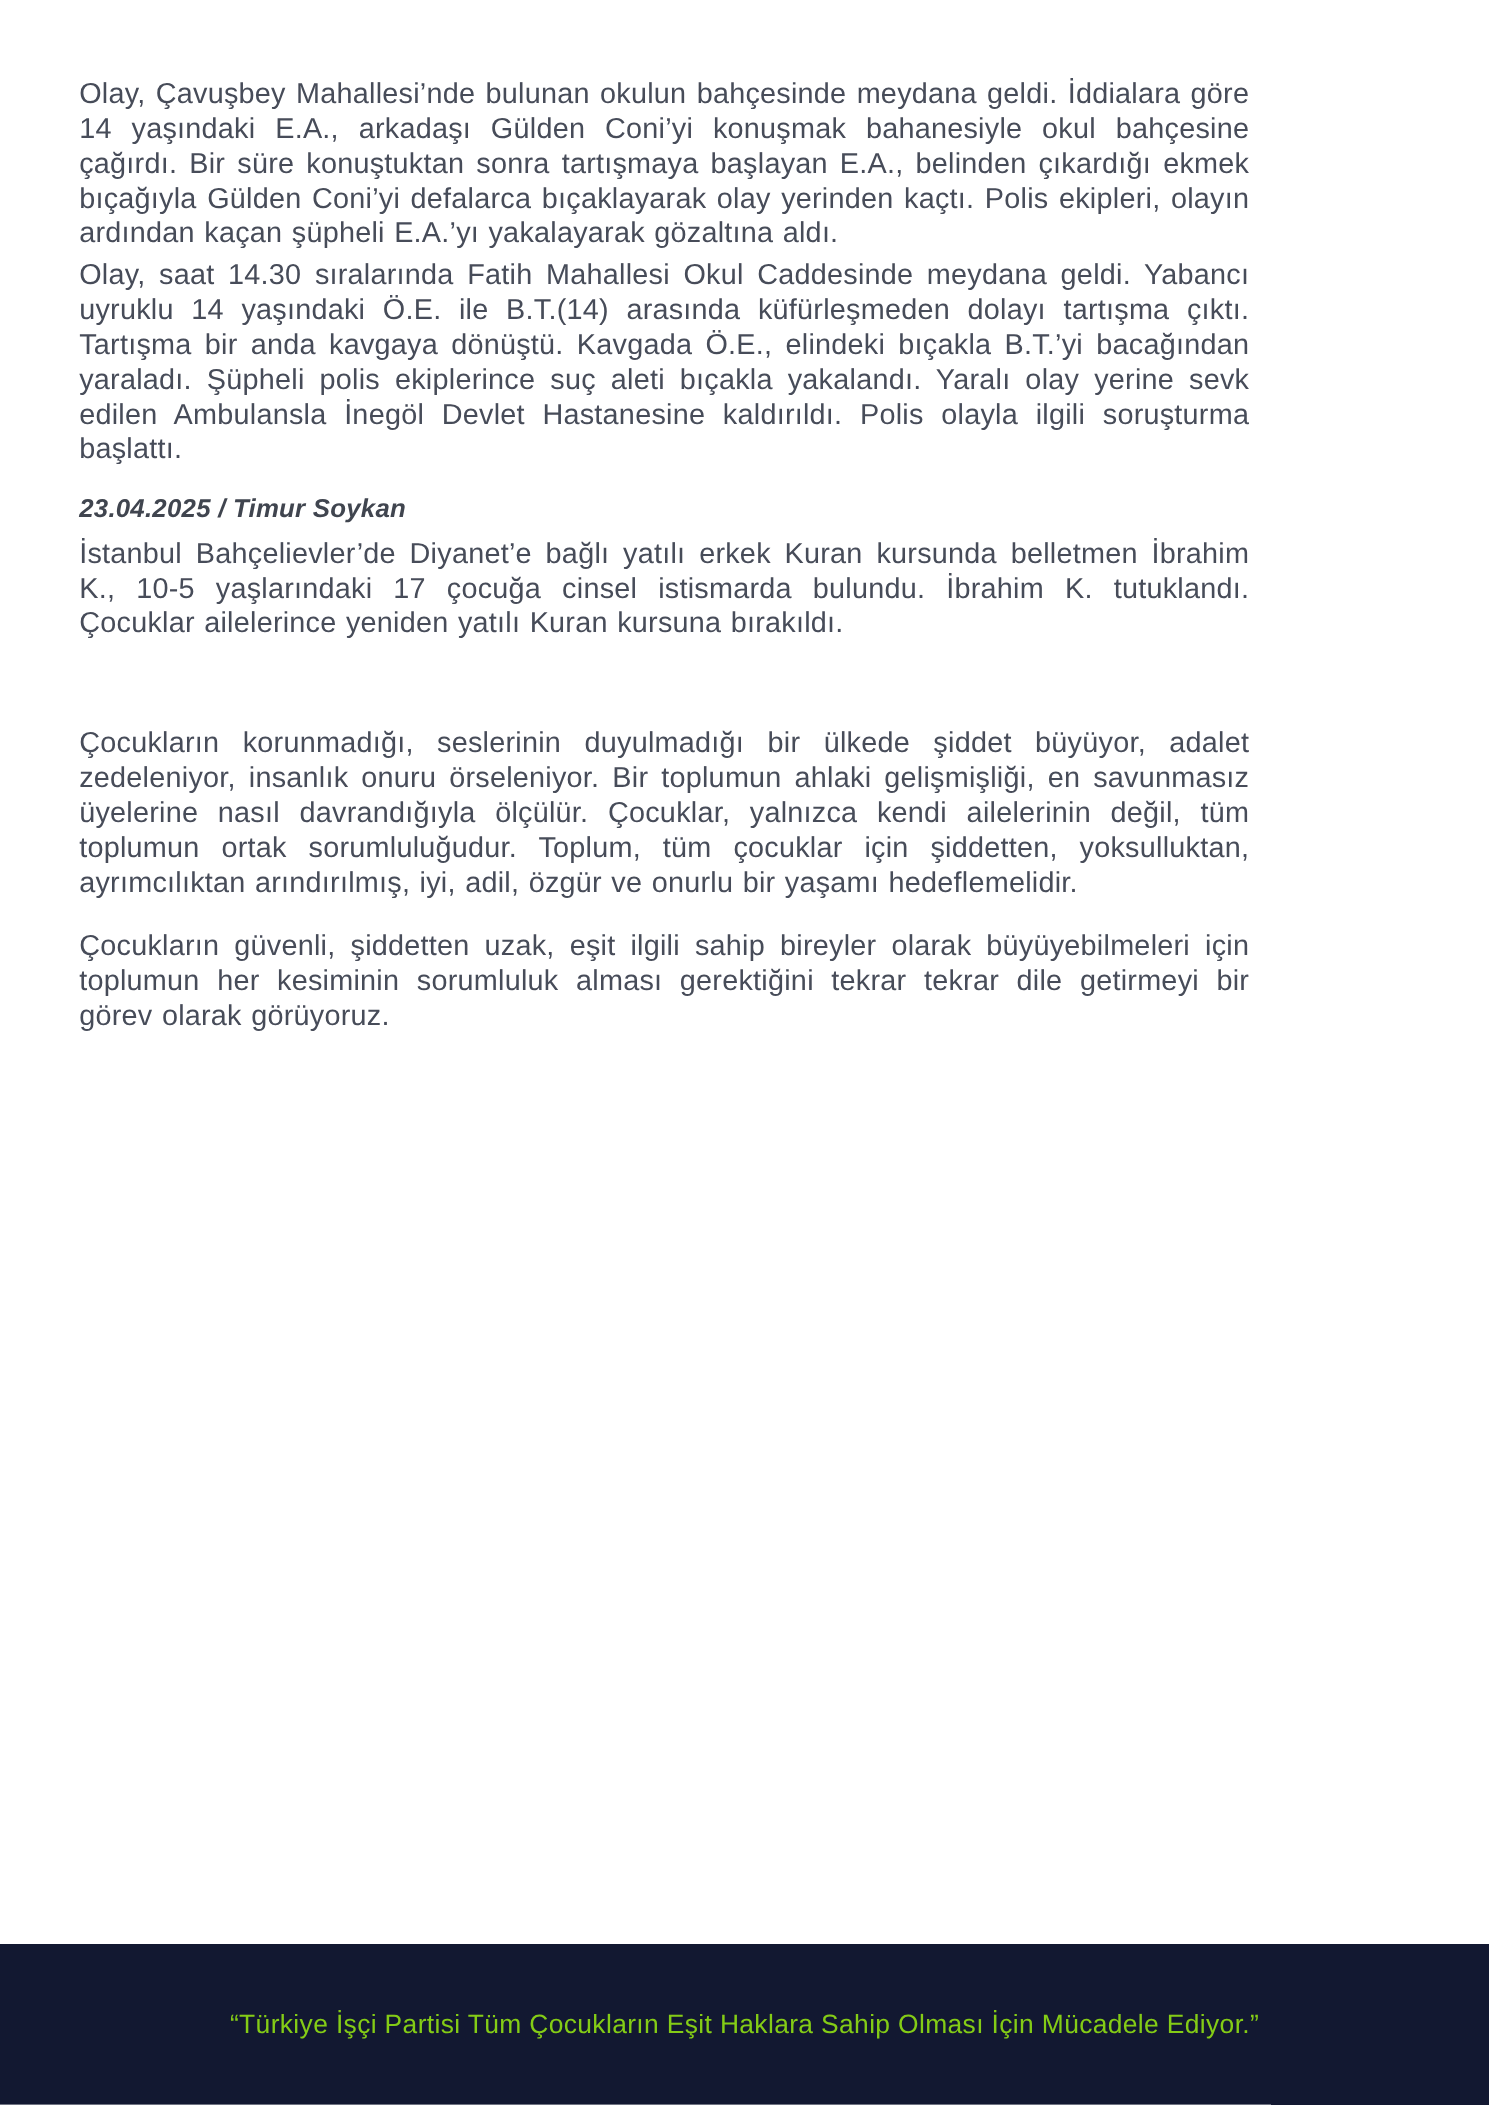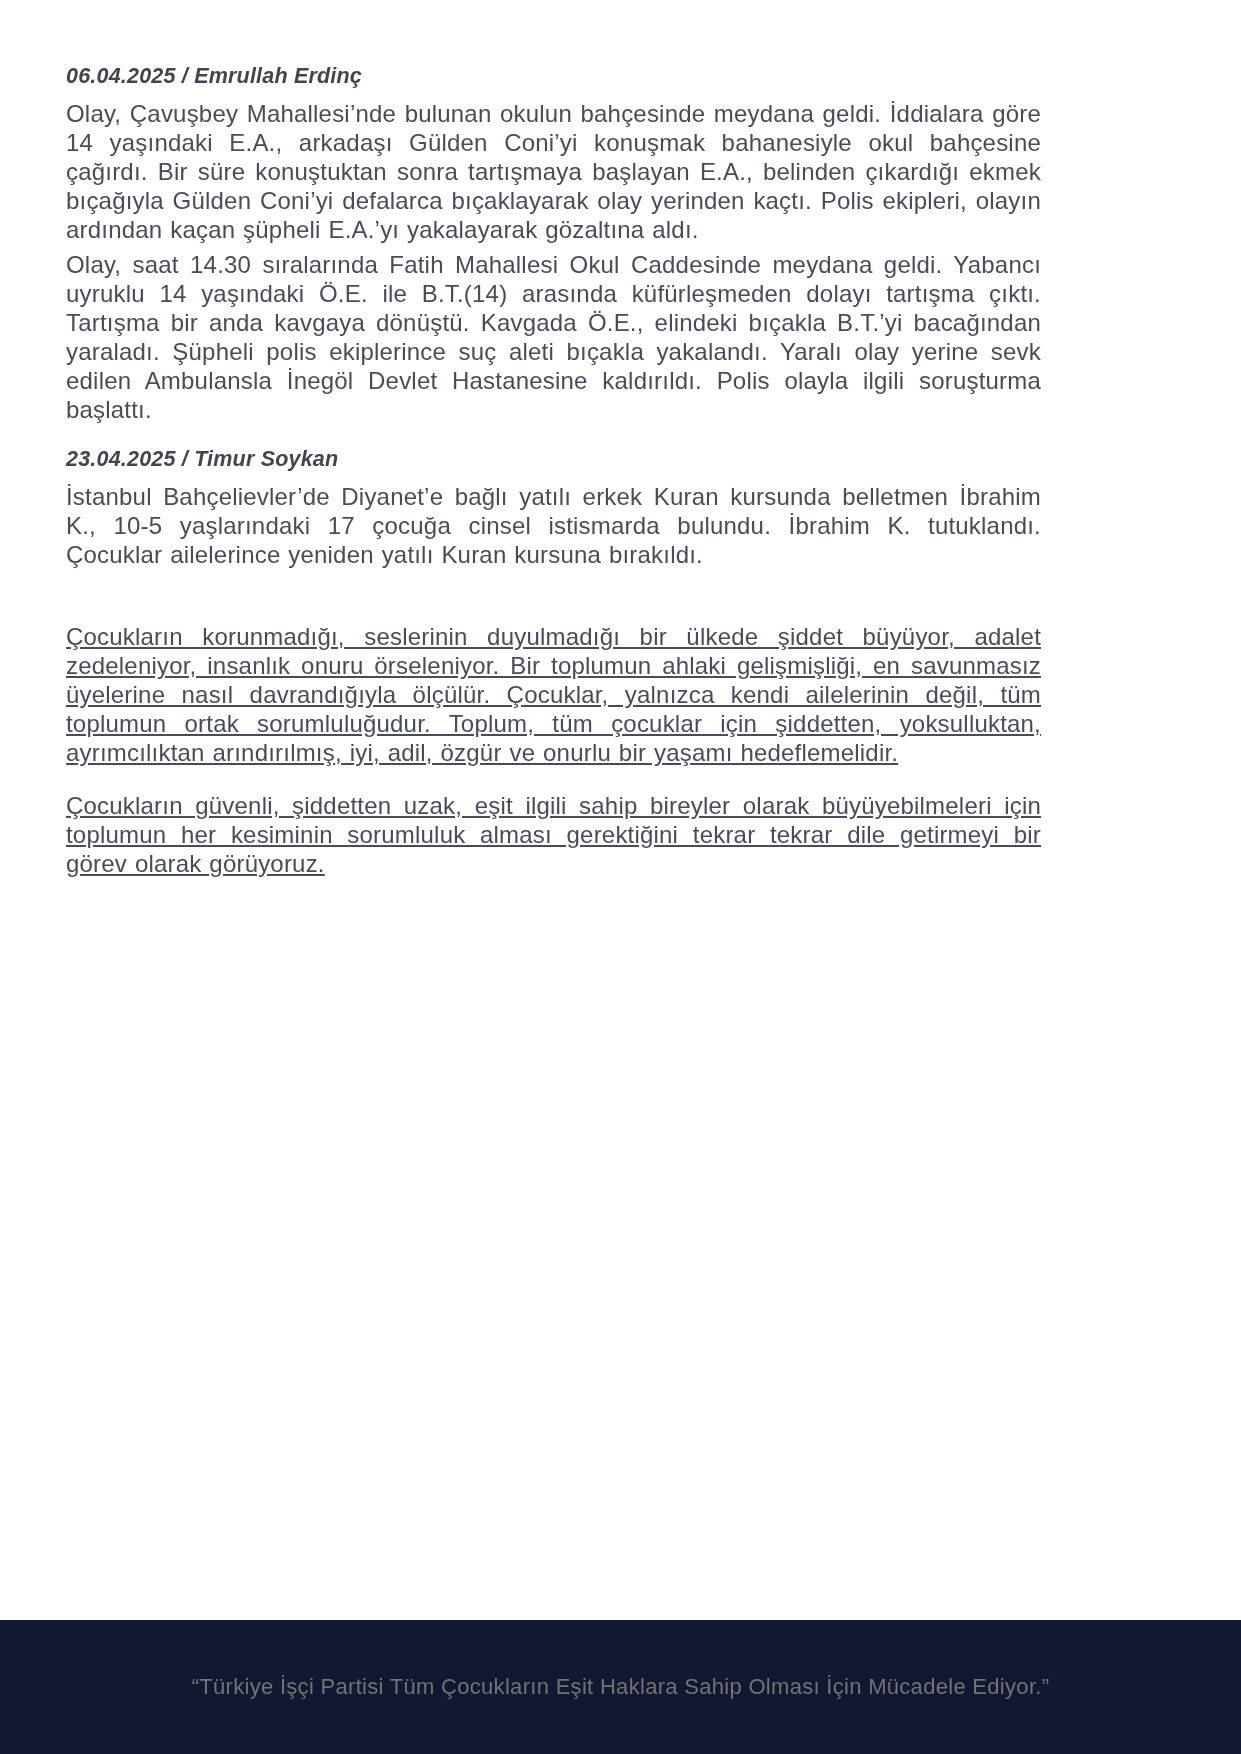--- a/index.html
+++ b/index.html
@@ -31,54 +31,52 @@
   }
   .section-body, .closing-paragraph {
     font-size: 24px;
     line-height: 29px;
     text-align: justify;
     margin: 0 0 6px 0;
     letter-spacing: 0.2px;
     word-spacing: 1px;
   }
   .closing-block {
-    margin-top: 53px;
-    text-decoration: underline;
+    margin-top: 71px;
   }
   .closing-paragraph + .closing-paragraph {
     margin-top: 24px;
   }
   .footer-banner {
     position: absolute;
     left: 0;
     bottom: 0;
     width: 100%;
     height: 134px;
     background: #121831;
     display: flex;
     align-items: center;
     justify-content: center;
   }
   .footer-quote {
-    color: #737373;
+    color: #84cc16;
     font-size: 22px;
     letter-spacing: 0.3px;
     margin: 0;
     text-align: center;
   }
 </style>
 </head>
 <body>
 
 <div class="page">
 
   <div class="content">
 
     <div class="section">
-      <h2 class="section-heading">06.04.2025 / Emrullah Erdinç</h2>
       <p class="section-body">Olay, Çavuşbey Mahallesi’nde bulunan okulun bahçesinde meydana geldi. İddialara göre 14 yaşındaki E.A., arkadaşı Gülden Coni’yi konuşmak bahanesiyle okul bahçesine çağırdı. Bir süre konuştuktan sonra tartışmaya başlayan E.A., belinden çıkardığı ekmek bıçağıyla Gülden Coni’yi defalarca bıçaklayarak olay yerinden kaçtı. Polis ekipleri, olayın ardından kaçan şüpheli E.A.’yı yakalayarak gözaltına aldı.</p>
     </div>
 
     <div class="section">
       <p class="section-body">Olay, saat 14.30 sıralarında Fatih Mahallesi Okul Caddesinde meydana geldi. Yabancı uyruklu 14 yaşındaki Ö.E. ile B.T.(14) arasında küfürleşmeden dolayı tartışma çıktı. Tartışma bir anda kavgaya dönüştü. Kavgada Ö.E., elindeki bıçakla B.T.’yi bacağından yaraladı. Şüpheli polis ekiplerince suç aleti bıçakla yakalandı. Yaralı olay yerine sevk edilen Ambulansla İnegöl Devlet Hastanesine kaldırıldı. Polis olayla ilgili soruşturma başlattı.</p>
     </div>
 
     <div class="section">
       <h2 class="section-heading">23.04.2025 / Timur Soykan</h2>
       <p class="section-body">İstanbul Bahçelievler’de Diyanet’e bağlı yatılı erkek Kuran kursunda belletmen İbrahim K., 10-5 yaşlarındaki 17 çocuğa cinsel istismarda bulundu. İbrahim K. tutuklandı. Çocuklar ailelerince yeniden yatılı Kuran kursuna bırakıldı.</p>

